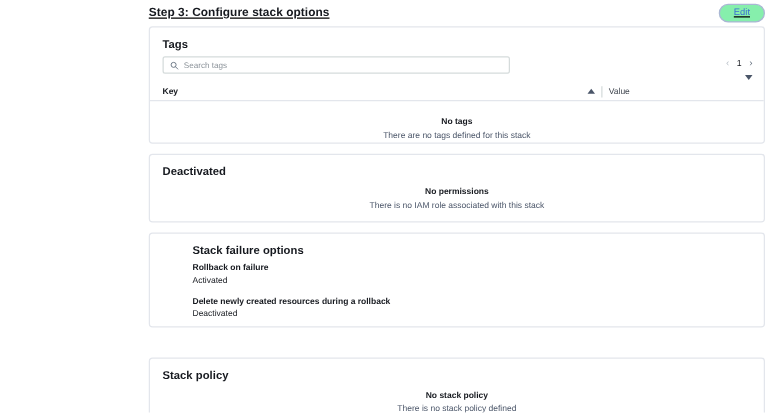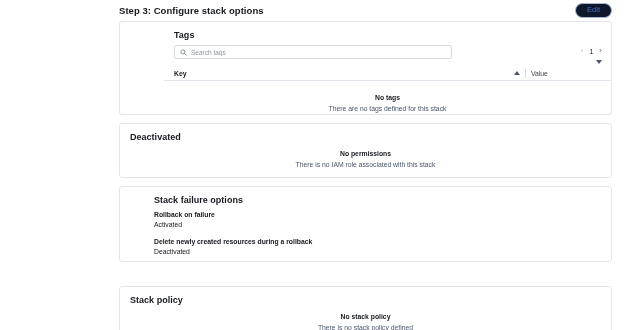--- a/index.html
+++ b/index.html
@@ -7,38 +7,38 @@
     width: 624px; height: 330px;
     background: #ffffff;
     font-family: "Liberation Sans", sans-serif;
     overflow: hidden;
   }
   .page { position: relative; width: 624px; height: 330px; background: #ffffff; }
 
   
   .page-header {
     position: absolute; left: 119px; top: 0px; width: 493px; height: 21px;
-    display: flex; align-items: center; justify-content: space-between;
+    display: flex; align-items: center; justify-content: space-between; text-decoration: underline;
   }
   .page-title {
     font-size: 9.5px; font-weight: bold; color: #16191f; letter-spacing: 0.05px;
   }
   .edit-button {
     border: 1px solid #aab7d4; border-radius: 9px;
     padding: 2px 11px 3px 11px;
-    font-size: 7.5px; color: #3b6fd4; background: #0f172a;
+    font-size: 7.5px; color: #3b6fd4; background: #86efac;
     line-height: 1; cursor: pointer;
   }
 
   
   .card {
     position: absolute; left: 119px; width: 493px;
     background: #ffffff; border: 1px solid #e3e6ec; border-radius: 3px;
   }
-  .card-tags        { top: 21px;  height: 94px; padding-left: 44px; }
+  .card-tags        { top: 21px;  height: 94px; }
   .card-permissions { top: 123px; height: 55px; }
   .card-failure     { top: 186px; height: 76px; padding-left: 24px; }
   .card-policy      { top: 270px; height: 58px; margin-top: 16px; }
 
   .card-title {
     font-size: 9px; font-weight: bold; color: #16191f;
     padding: 8px 0 0 10px; letter-spacing: 0.02px;
   }
 
   

